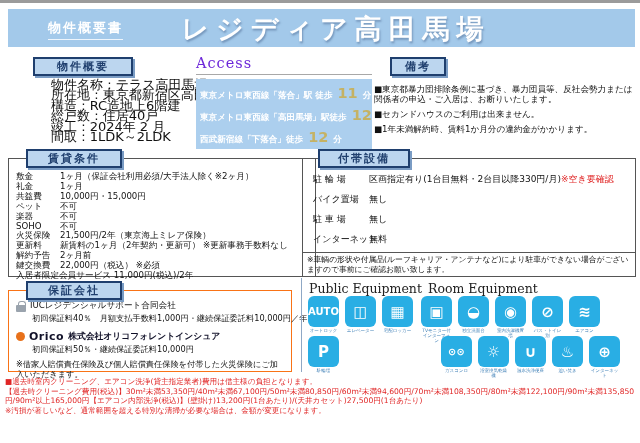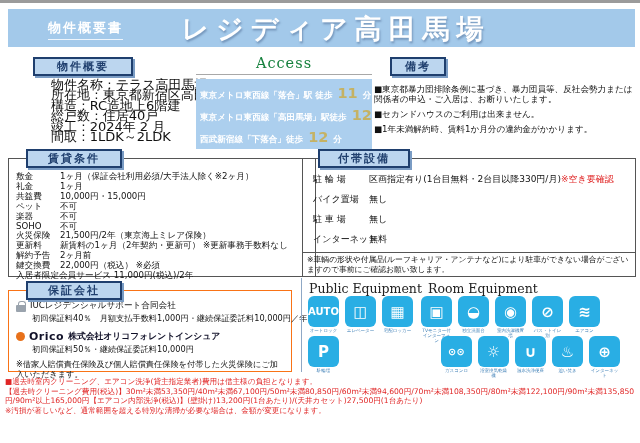--- a/index.html
+++ b/index.html
@@ -34,21 +34,21 @@
   .lbl-rental    { left:26px;  top:149px; width:96px;  }
   .lbl-facil     { left:318px; top:149px; width:92px;  }
   .lbl-guarantor { left:26px;  top:281px; width:96px;  }
 
   
   .ov-lines { position:absolute; left:15px; top:80px; font-size:13px; line-height:10.4px; color:#111;margin-left:36px; }
 
   
   .access-head {
     position:absolute; left:196px; top:55px; width:176px; font-family:"DejaVu Serif", serif;
-    font-size:14.5px; color:#15803d; letter-spacing:1px; border-bottom:1px solid #a8a8a8; padding-bottom:3px;text-align:center;
+    font-size:14.5px; color:#6d28d9; letter-spacing:1px; border-bottom:1px solid #a8a8a8; padding-bottom:3px;
   }
   .access-box { position:absolute; left:196px; top:79px; width:176px; height:70px; background:#ACCFEE; padding:4px 4px 0 4px; }
   .route { font-size:8.6px; font-weight:bold; color:#fff; line-height:20px; white-space:nowrap; }
   .route .min { color:#C5B264; font-size:14.5px; font-weight:bold; margin:0 2px; }
 
   
   .remarks-body { position:absolute; left:374px; top:84px; width:263px; font-size:8.6px; line-height:10px; color:#111; }
   .remarks-body .rem-item { margin-bottom:5px; }
 
   

